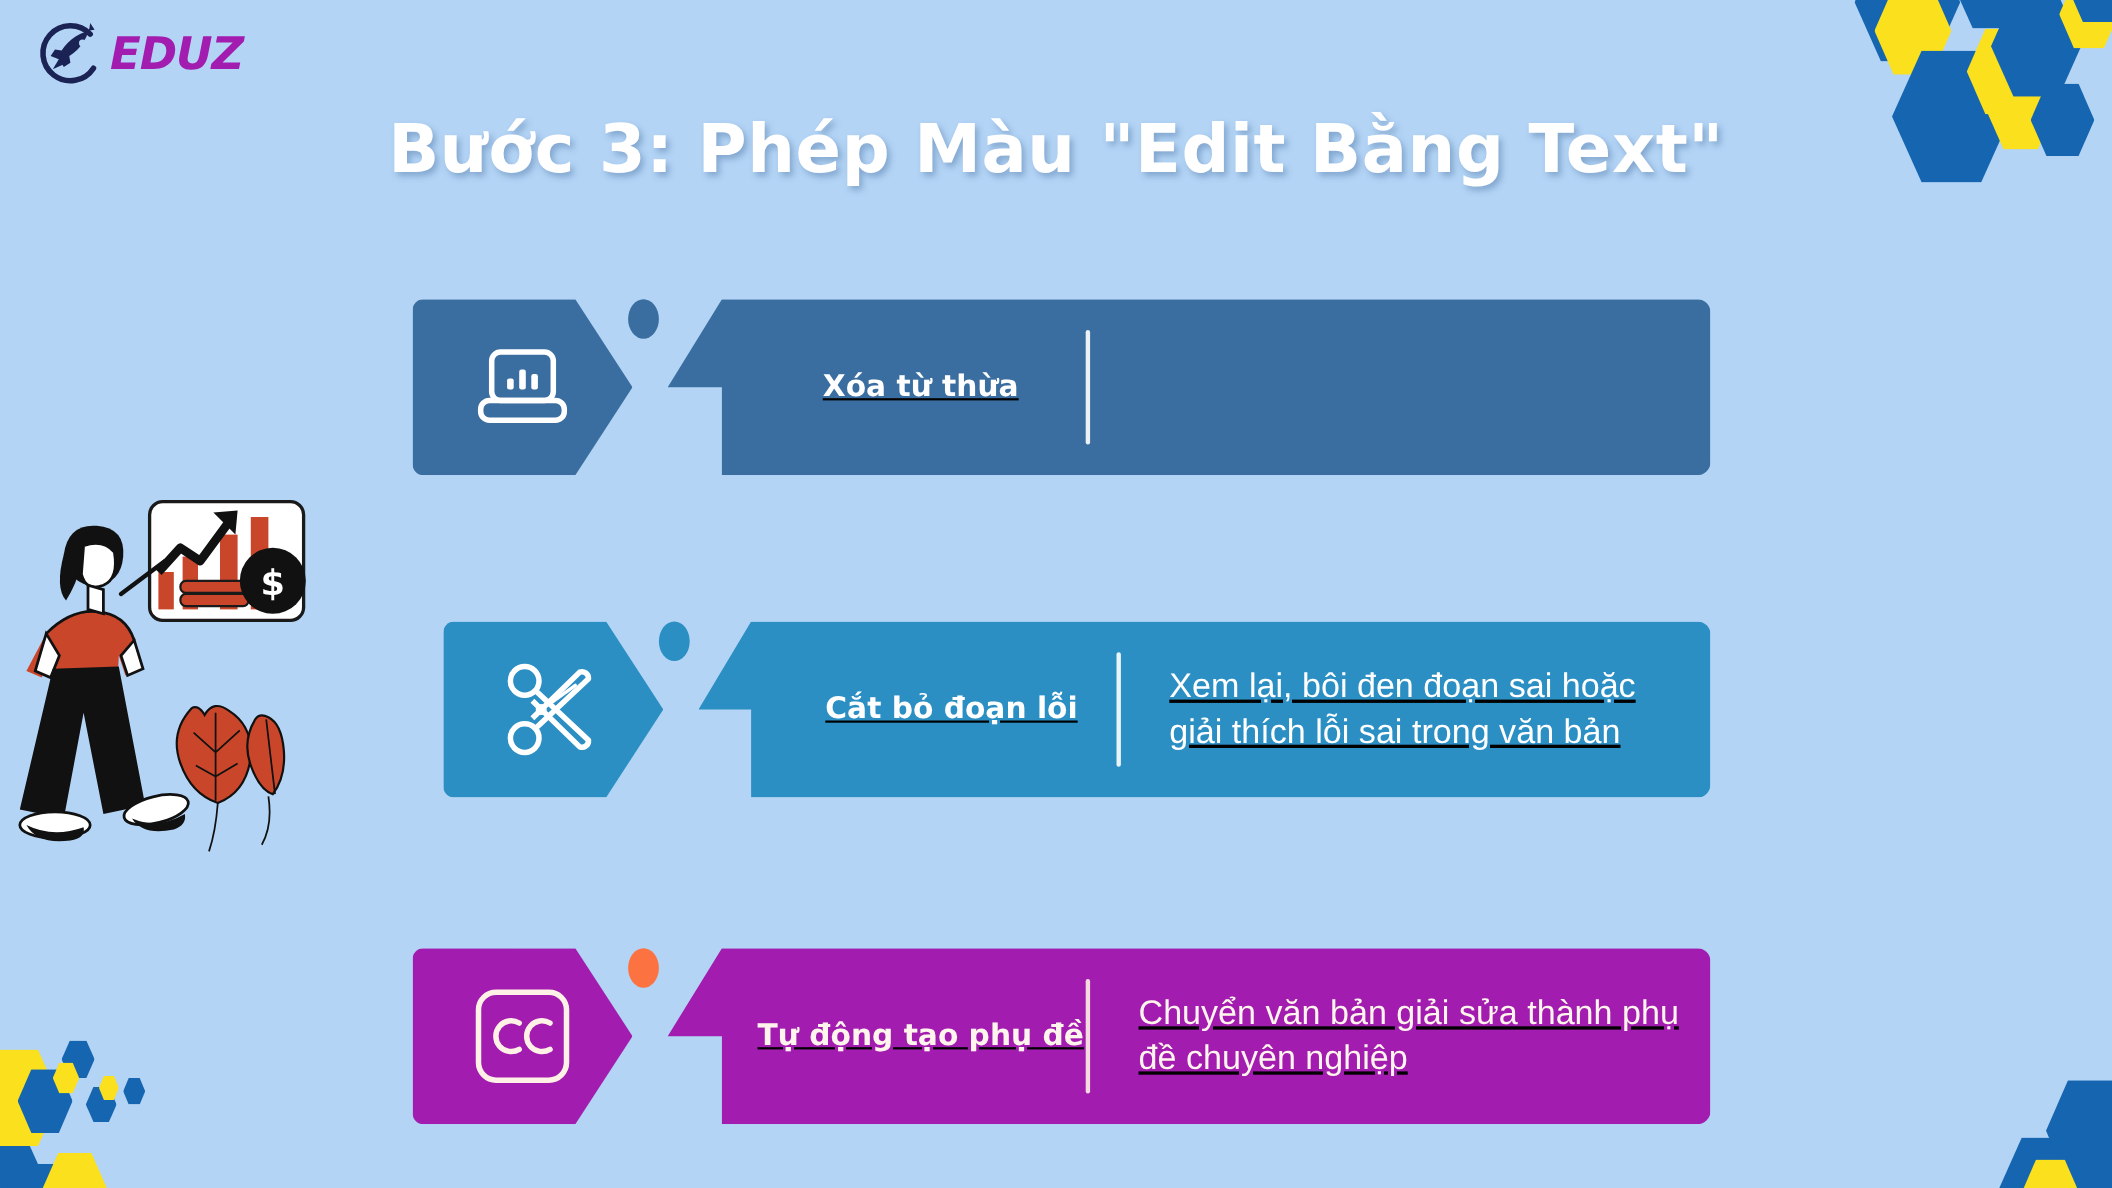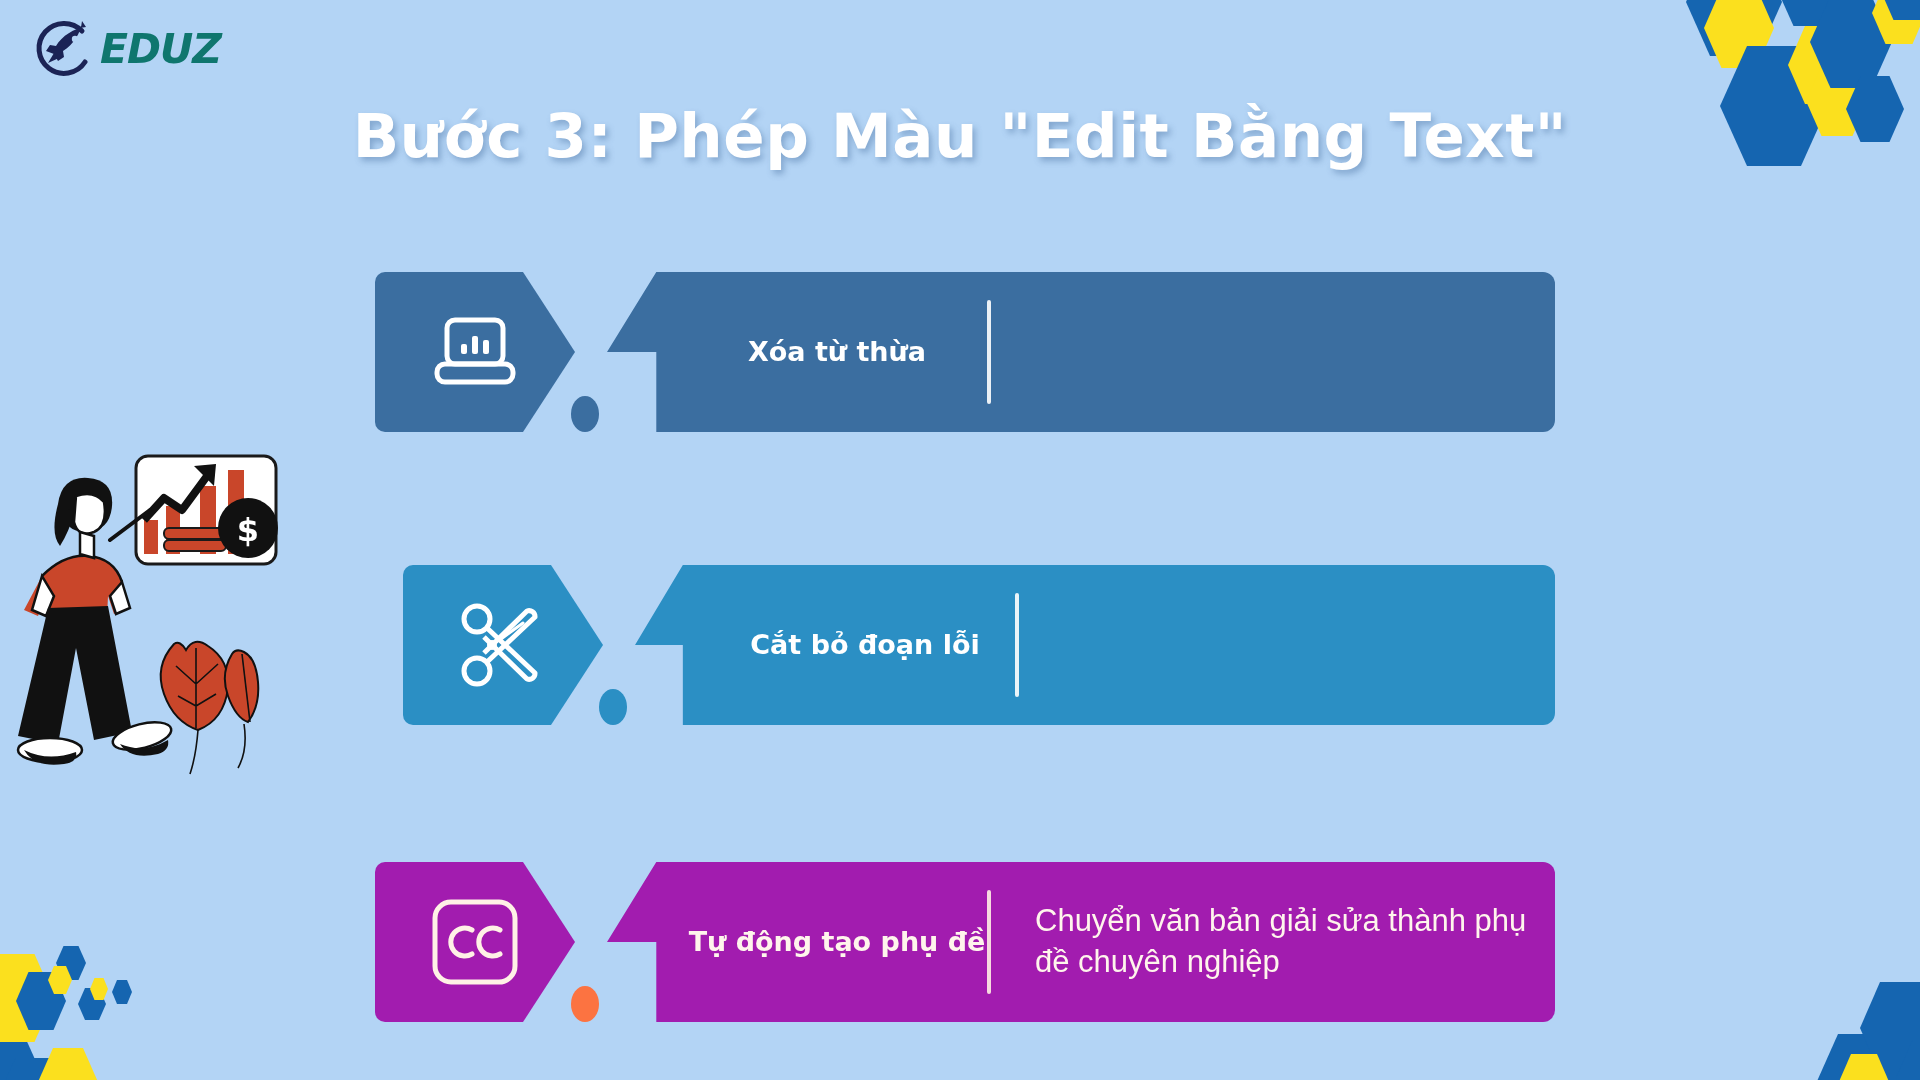--- a/index.html
+++ b/index.html
@@ -21,41 +21,41 @@
 
   #corner-tr { top:-30px; right:-40px; width:300px; height:230px; }
   #corner-bl { bottom:-40px; left:-60px; width:330px; height:230px; }
   #corner-br { bottom:-30px; right:-30px; width:240px; height:180px; }
 
   
   #logo { position:absolute; left:34px; top:18px; display:flex; align-items:center; gap:4px; }
   #logo svg { display:block; }
   .logo-text {
     font-size:41px; font-weight:bold; font-style:italic;
-    color:#0f766e; letter-spacing:-1px;
+    color:#a21caf; letter-spacing:-1px;
     font-family:"DejaVu Sans", sans-serif;
   }
 
   
   #page-title {
     position:absolute; top:100px; left:0; right:0;
     text-align:center;
     font-size:61px;
     font-weight:bold;
     color:#ffffff;
     letter-spacing:0.5px;
     text-shadow:3px 4px 6px rgba(70,110,160,.45);
     font-family:"DejaVu Sans", sans-serif;
   }
 
   
   #illustration { position:absolute; left:14px; top:448px; width:280px; height:330px; }
 
   
-  .row { position:absolute; display:flex; align-items:flex-end; height:160px; }
+  .row { position:absolute; display:flex; align-items:flex-start; height:160px;text-decoration:underline; }
   #row-1 { left:375px; top:272px; width:1180px; }
   #row-2 { left:375px; top:565px; width:1180px;padding-left:28px; }
   #row-3 { left:375px; top:862px; width:1180px; }
 
   .icon-tag {
     width:200px; height:160px;
     display:flex; align-items:center; justify-content:center;
     clip-path:polygon(0% 0%, 74% 0%, 100% 50%, 74% 100%, 0% 100%);
     border-radius:10px 0 0 10px;
     flex:0 0 auto;
@@ -221,20 +221,21 @@
         <path d="M30 63 L78 18 a6 6 0 0 0 -8 -6 L27 54" fill="none" stroke="#fff" stroke-width="5" stroke-linejoin="round"></path>
         <circle cx="35" cy="46" r="3.5" fill="none" stroke="#fff" stroke-width="3"></circle>
         <path d="M44 40 L66 24" stroke="#fff" stroke-width="3" stroke-linecap="round"></path>
       </svg>
     </span>
   </div>
   <div class="dot"></div>
   <div class="content-tag">
     <div class="tag-label">Cắt bỏ đoạn lỗi</div>
     <div class="divider"></div>
+    <div class="tag-desc">Xem lại, bôi đen đoạn sai hoặc giải thích lỗi sai trong văn bản</div>
   </div>
 </div>
 
 <div class="row c-orange" id="row-3">
   <div class="icon-tag">
     <span>
       <svg width="90" height="90" viewBox="0 0 90 90">
         <rect x="5" y="5" width="80" height="80" rx="16" fill="none" stroke="#fff1e6" stroke-width="5"></rect>
         <path d="M42 33 a14 14 0 1 0 0 24" fill="none" stroke="#fff1e6" stroke-width="5" stroke-linecap="round"></path>
         <path d="M70 33 a14 14 0 1 0 0 24" fill="none" stroke="#fff1e6" stroke-width="5" stroke-linecap="round"></path>

